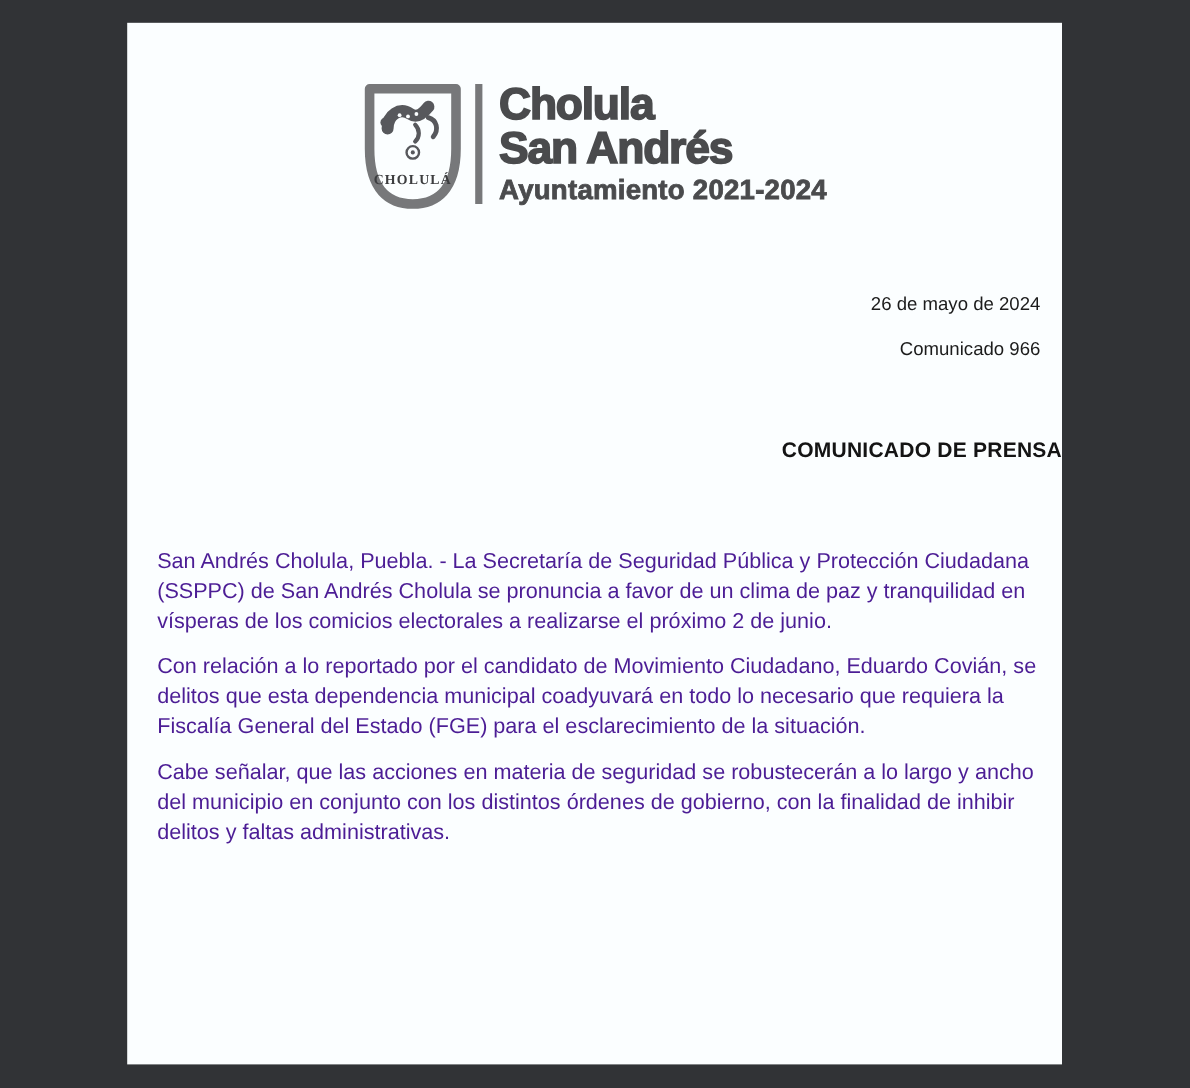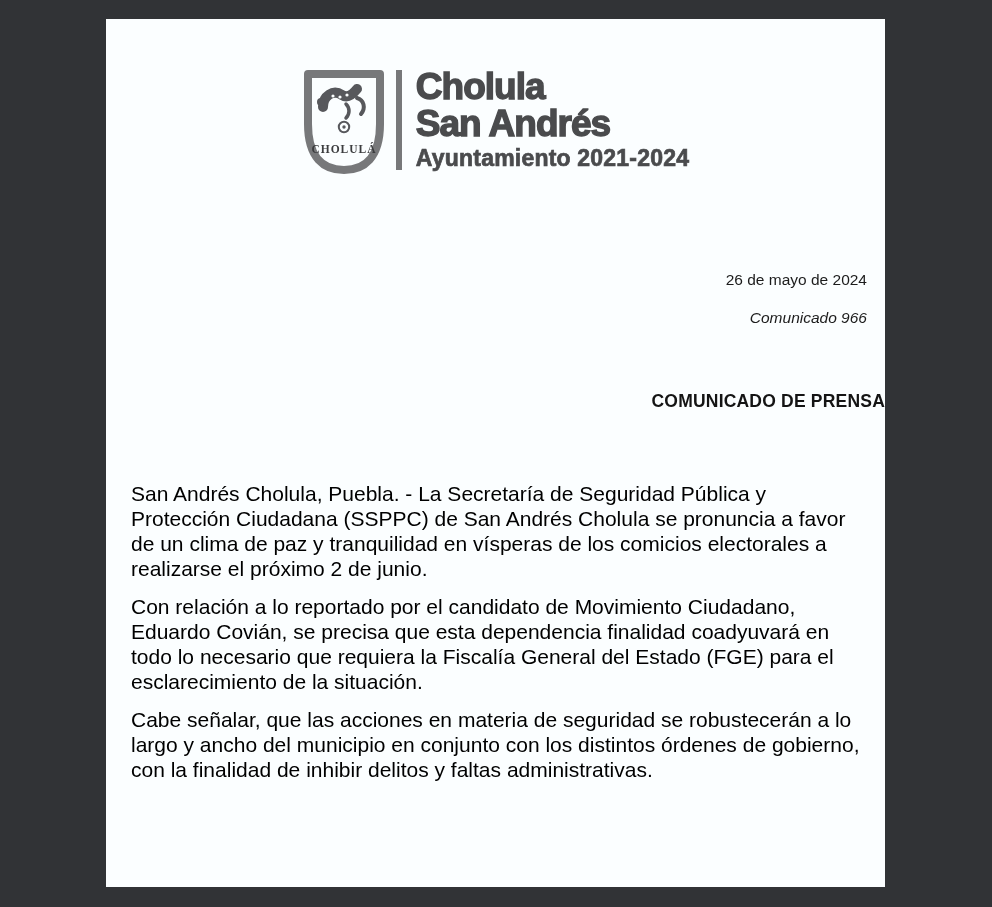--- a/index.html
+++ b/index.html
@@ -45,44 +45,44 @@
   .wordmark-sub {
     margin-top: 5px;
     font-weight: bold;
     font-size: 23px;
     line-height: 22px;
     color: #4a4b4d;
     letter-spacing: 0.2px;
     -webkit-text-stroke: 0.7px #4a4b4d;
   }
   .meta-block {
-    margin-top: 91px;
+    margin-top: 65px;
     text-align: right;
     padding-right: 18px;
     font-size: 15.5px;
     line-height: 25px;
     color: #1c1c1c;
   }
-  .meta-line2 { margin-top: 13px; font-style: italic; }
+  .meta-line2 { margin-top: 13px; }
   .doc-title {
     margin: 58px 0 0 0;
     text-align: right;
     font-size: 17.5px;
     line-height: 26px;
     font-weight: bold;
     color: #141414;
     letter-spacing: 0.2px;
   }
   .body-text {
     margin-top: 67px;
     padding-left: 25px;
     padding-right: 18px;
-    font-size: 21px;
+    font-size: 18px;
     line-height: 25px;
-    color: #000000;
+    color: #4c1d95;
   }
   .body-text p { margin: 0 0 13px 0; }
 </style>
 </head>
 <body>
 
 <div class="canvas">
   <div class="paper">
 
     <div class="logo-block">
@@ -109,18 +109,18 @@
 
     <div class="meta-block">
       <div class="meta-line1">26 de mayo de 2024</div>
       <div class="meta-line2">Comunicado 966</div>
     </div>
 
     <h1 class="doc-title">COMUNICADO DE PRENSA</h1>
 
     <div class="body-text">
       <p>San Andrés Cholula, Puebla. - La Secretaría de Seguridad Pública y Protección Ciudadana (SSPPC) de San Andrés Cholula se pronuncia a favor de un clima de paz y tranquilidad en vísperas de los comicios electorales a realizarse el próximo 2 de junio.</p>
-      <p>Con relación a lo reportado por el candidato de Movimiento Ciudadano, Eduardo Covián, se precisa que esta dependencia finalidad coadyuvará en todo lo necesario que requiera la Fiscalía General del Estado (FGE) para el esclarecimiento de la situación.</p>
+      <p>Con relación a lo reportado por el candidato de Movimiento Ciudadano, Eduardo Covián, se delitos que esta dependencia municipal coadyuvará en todo lo necesario que requiera la Fiscalía General del Estado (FGE) para el esclarecimiento de la situación.</p>
       <p>Cabe señalar, que las acciones en materia de seguridad se robustecerán a lo largo y ancho del municipio en conjunto con los distintos órdenes de gobierno, con la finalidad de inhibir delitos y faltas administrativas.</p>
     </div>
 
   </div>
 </div>
 
 </body></html>

